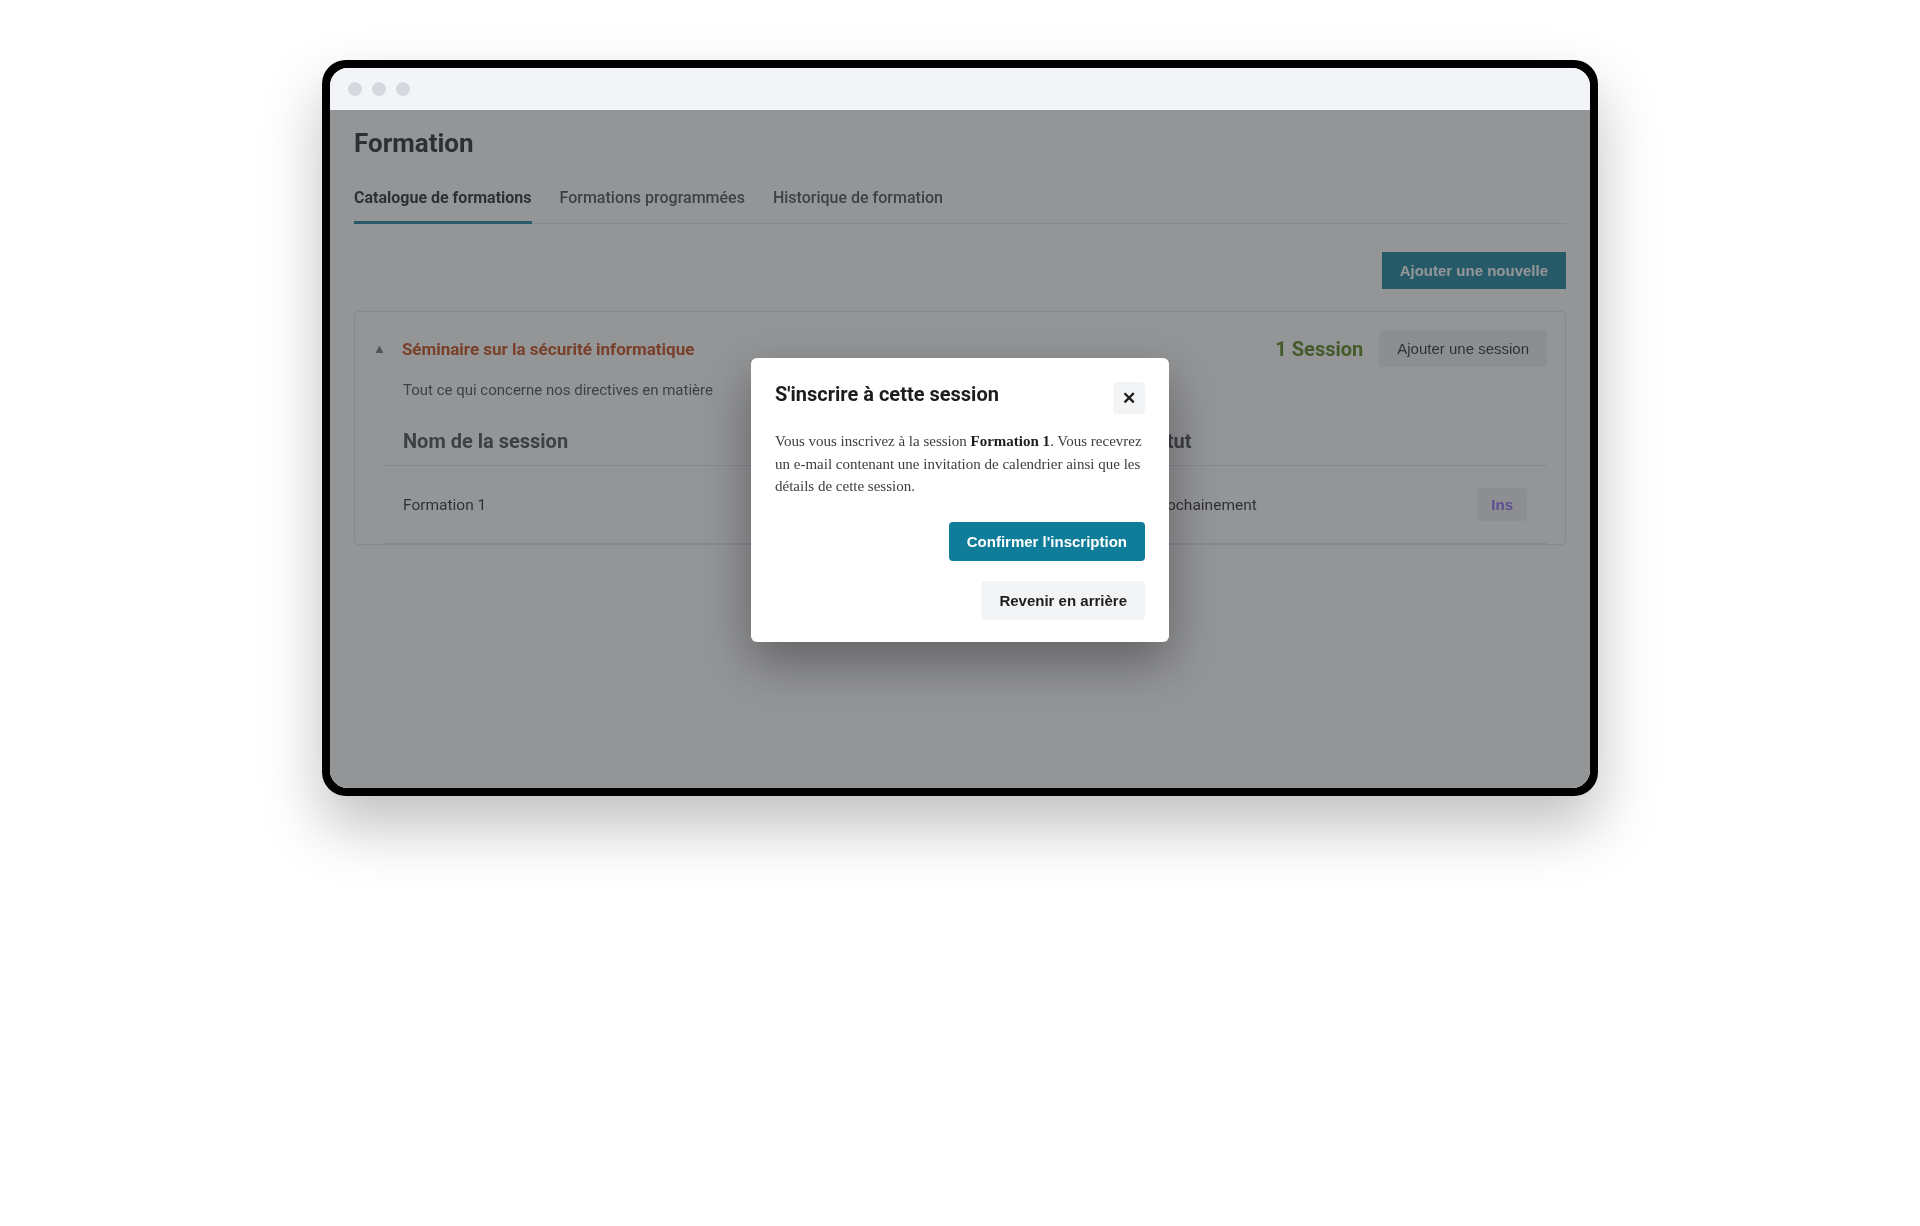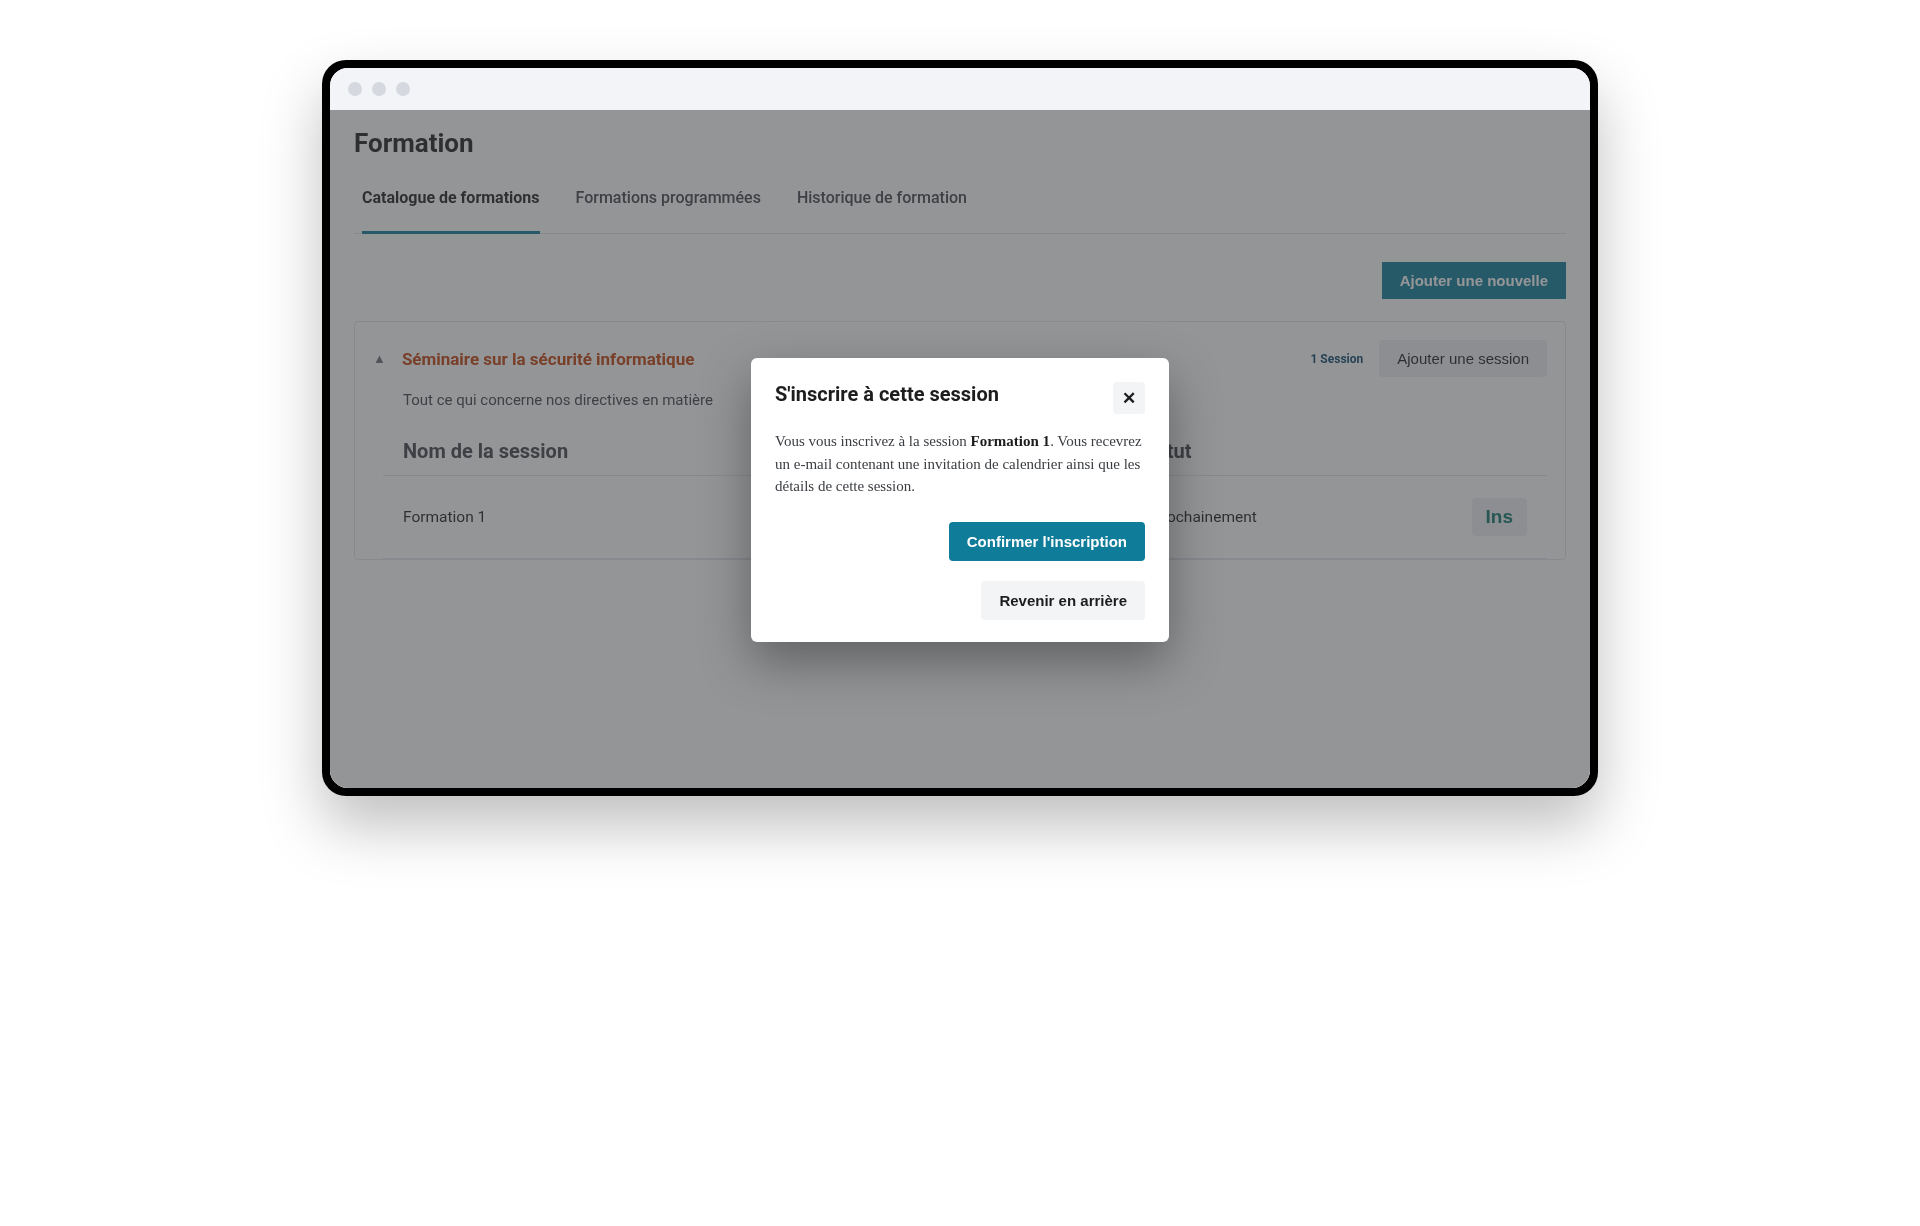--- a/index.html
+++ b/index.html
@@ -52,26 +52,25 @@
     color: #1d1d1d;
     margin-bottom: 22px;
   }
   .tabs {
     display: flex;
     gap: 28px;
     border-bottom: 1px solid #e2e5ea;
     margin-bottom: 28px;
   }
   .tab {
-    padding: 8px 0 24px 0;
+    padding: 8px 0 14px 0;
     font-size: 16px;
     color: #414449;
     font-weight: 500;
     cursor: pointer;
-    margin-left: 8px;
   }
   .tab.active {
     color: #1d1d1d;
     font-weight: 700;
     border-bottom: 3px solid #0f7d99;
     margin-bottom: -1px;
   }
   .toolbar {
     display: flex;
     justify-content: flex-end;
@@ -101,23 +100,23 @@
     font-size: 13px;
     color: #6a6e76;
   }
   .course-title {
     font-size: 17px;
     font-weight: 700;
     color: #c2410c;
     flex: 1;
   }
   .session-count {
-    font-size: 12px;
-    font-weight: 700;
-    color: #0c4a6e;
+    font-size: 20px;
+    font-weight: 700;
+    color: #4d7c0f;
   }
   .btn-secondary {
     background: #eef0f3;
     color: #1d1d1d;
     border: none;
     padding: 10px 18px;
     font-size: 15px;
     font-weight: 400;
     border-radius: 4px;
     cursor: pointer;
@@ -152,28 +151,28 @@
   .status-dot {
     display: inline-block;
     width: 7px; height: 7px;
     border-radius: 50%;
     background: #41b26b;
     margin-right: 8px;
     vertical-align: middle;
   }
   .btn-signup {
     background: #eef0f3;
-    color: #0f766e;
+    color: #8b5cf6;
     border: none;
     padding: 8px 14px;
     font-weight: 700;
     border-radius: 4px;
     justify-self: end;
     cursor: pointer;
-    font-size: 19px;
+    font-size: 15px;
   }
   
   .overlay {
     position: absolute;
     inset: 0;
     top: 42px;
     background: rgba(60,62,66,0.55);
   }
   
   .modal {

